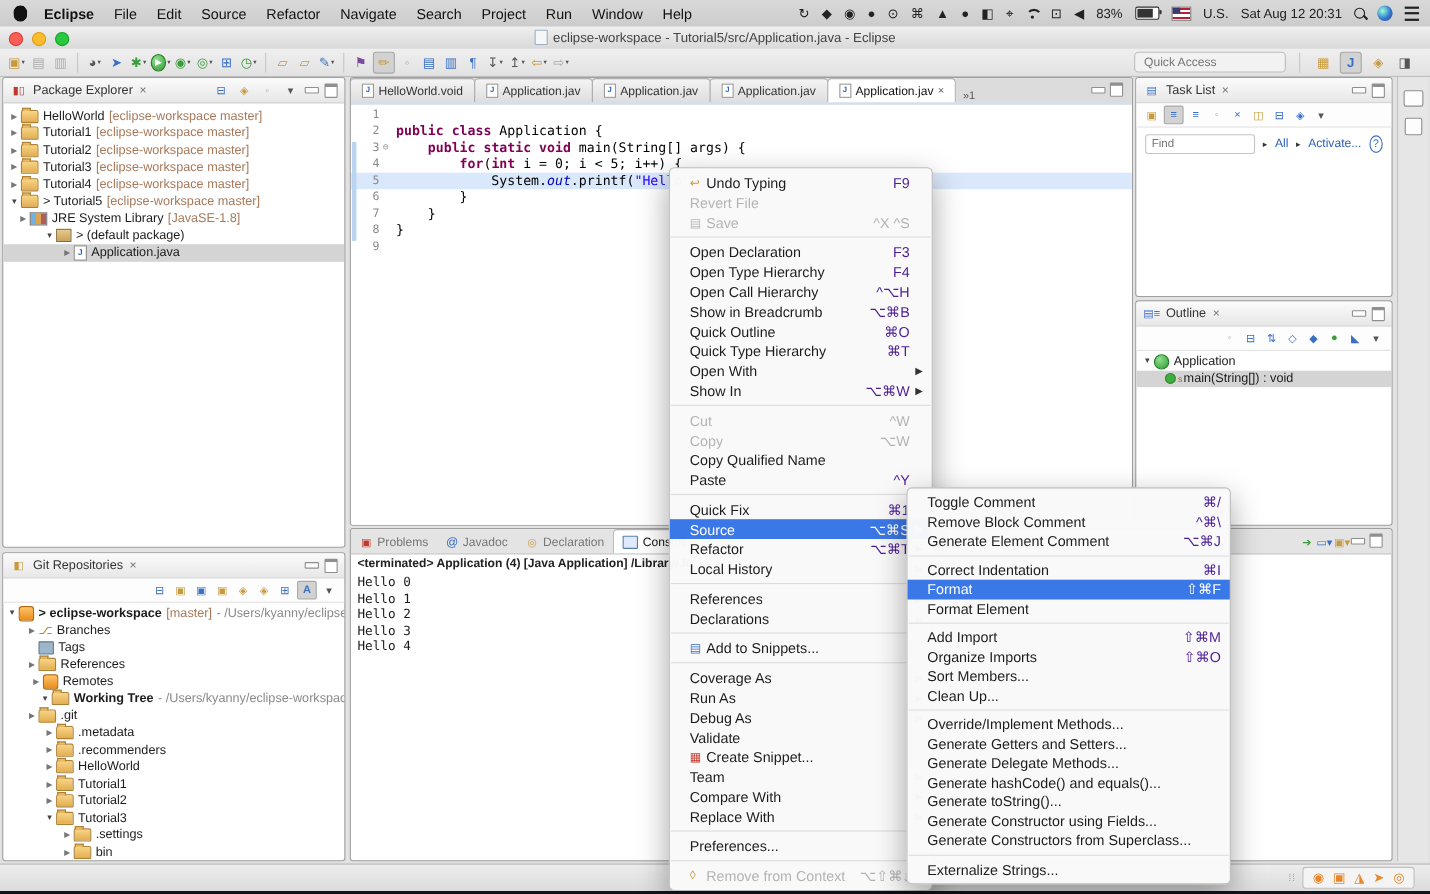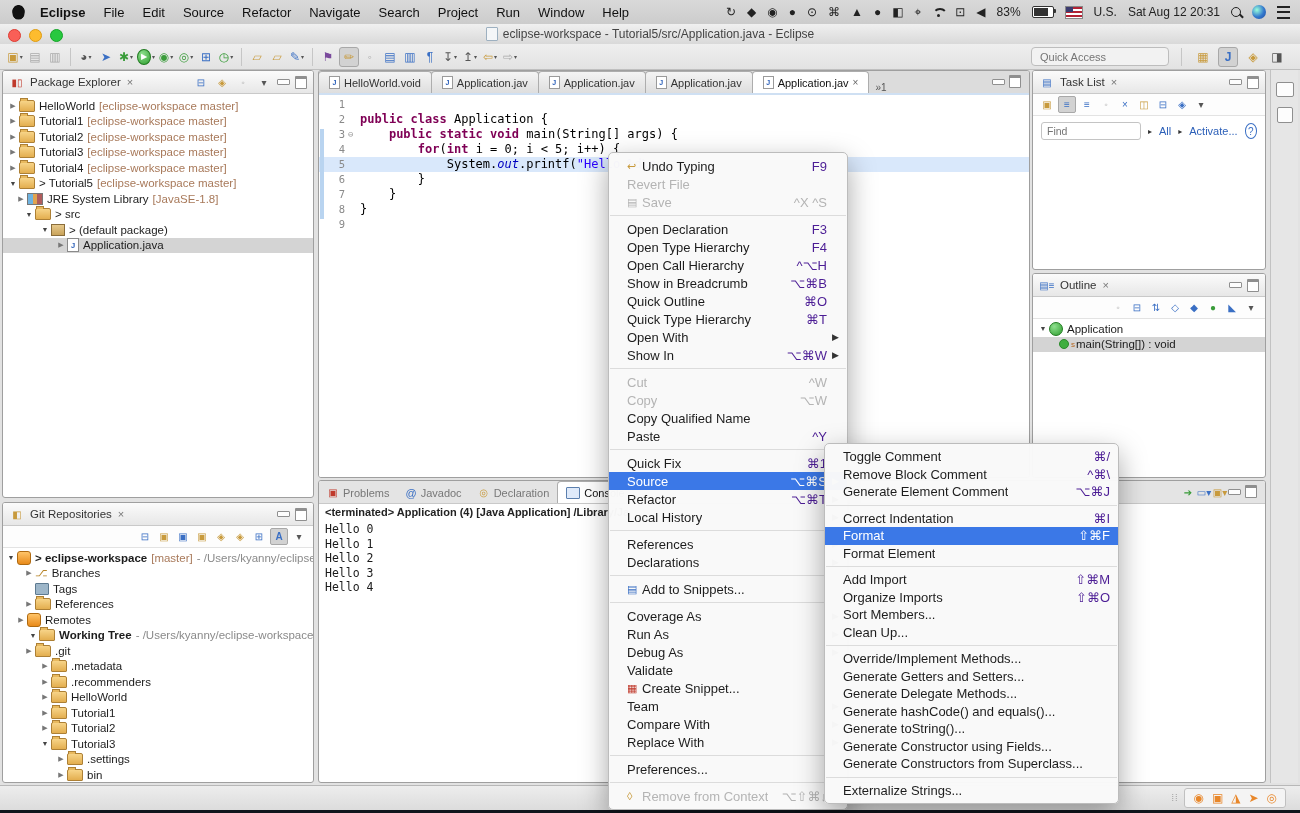--- a/index.html
+++ b/index.html
@@ -286,25 +286,20 @@
         <span class="if"></span>
         <span>&gt; Tutorial5</span>
         <span class="dec">[eclipse-workspace master]</span>
       </div>
     <div class="trow" style="padding-left:12px">
         <span class="exp">▶</span>
         <span class="ijre"></span>
         <span>JRE System Library</span>
         <span class="dec">[JavaSE-1.8]</span>
       </div>
-    <div class="trow" style="padding-left:20px">
-        <span class="exp" style="color:#444">▼</span>
-        <span class="if"></span>
-        <span>&gt; src</span>
-      </div>
     <div class="trow" style="padding-left:36px">
         <span class="exp" style="color:#444">▼</span>
         <span class="ipkg"></span>
         <span>&gt; (default package)</span>
       </div>
     <div class="trow sel" style="padding-left:52px">
         <span class="exp">▶</span>
         <span class="idoc">J</span>
         <span>Application.java</span>
       </div>
@@ -349,26 +344,26 @@
     <div class="trow" style="padding-left:20px">
         <span class="exp"></span>
         <span class="itag"></span>
         <span>Tags</span>
       </div>
     <div class="trow" style="padding-left:20px">
         <span class="exp">▶</span>
         <span class="if"></span>
         <span>References</span>
       </div>
-    <div class="trow" style="padding-left:12px">
+    <div class="trow" style="padding-left:24px">
         <span class="exp">▶</span>
         <span class="irepo"></span>
         <span>Remotes</span>
       </div>
-    <div class="trow" style="padding-left:24px">
+    <div class="trow" style="padding-left:32px">
         <span class="exp" style="color:#444">▼</span>
         <span class="if"></span>
         <span style="font-weight:bold">Working Tree</span>
         <span class="path">- /Users/kyanny/eclipse-workspace</span>
       </div>
     <div class="trow" style="padding-left:20px">
         <span class="exp">▶</span>
         <span class="if"></span>
         <span>.git</span>
       </div>

